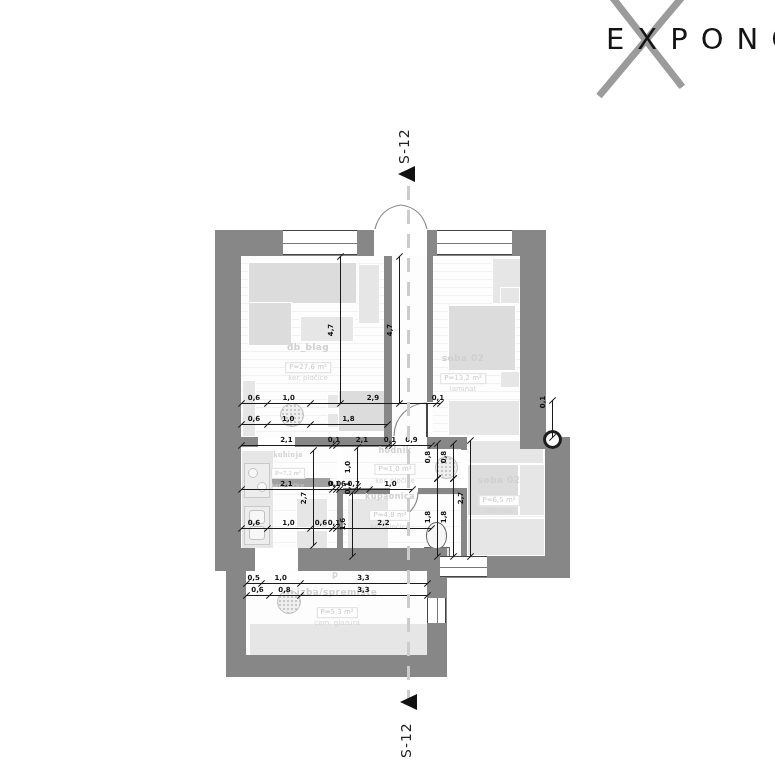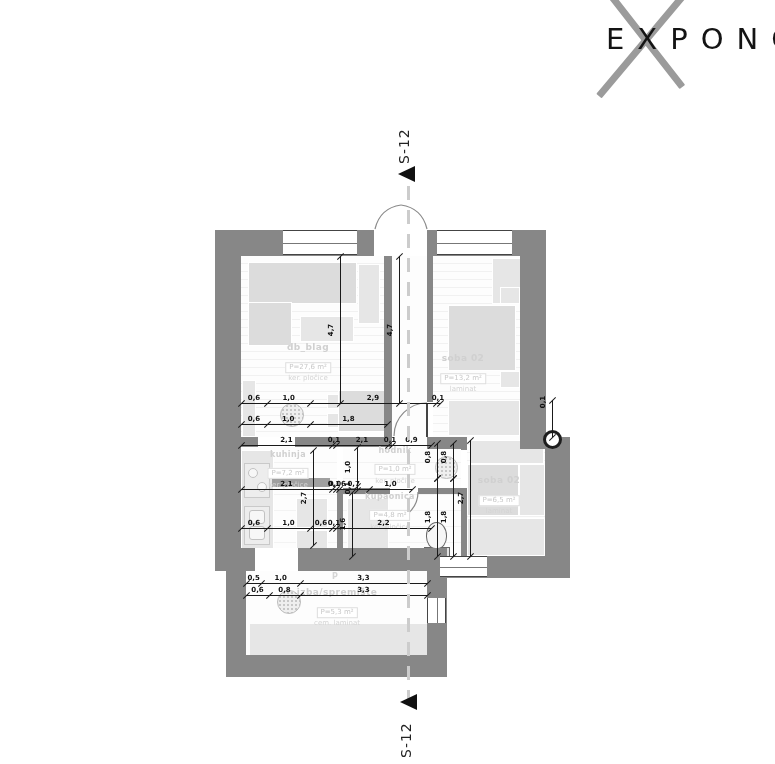--- a/index.html
+++ b/index.html
@@ -198,21 +198,21 @@
   <div class="rlabel" style="left:308px;top:363px;">
     <div class="rname">db_blag</div>
     <div><span class="rarea">P=27,6 m²</span></div>
     <div class="rfloor">ker. pločice</div>
   </div>
   <div class="rlabel" style="left:463px;top:374px;">
     <div class="rname">soba 02</div>
     <div><span class="rarea">P=13,2 m²</span></div>
     <div class="rfloor">laminat</div>
   </div>
-  <div class="rlabel small" style="left:288px;top:470px;">
+  <div class="rlabel small" style="left:288px;top:470px;font-family:Liberation Serif, serif;">
     <div class="rname">kuhinja</div>
     <div><span class="rarea">P=7,2 m²</span></div>
     <div class="rfloor">ker. pločice</div>
   </div>
   <div class="rlabel small" style="left:395px;top:466px;">
     <div class="rname">hodnik</div>
     <div><span class="rarea">P=1,0 m²</span></div>
     <div class="rfloor">ker. pločice</div>
   </div>
   <div class="rlabel small" style="left:390px;top:512px;">
@@ -221,21 +221,21 @@
     <div class="rfloor">ker. pločice</div>
   </div>
   <div class="rlabel" style="left:499px;top:496px;">
     <div class="rname">soba 02</div>
     <div><span class="rarea">P=6,5 m²</span></div>
     <div class="rfloor">laminat</div>
   </div>
   <div class="rlabel" style="left:337px;top:608px;">
     <div class="rname">izba/spremište</div>
     <div><span class="rarea">P=5,3 m²</span></div>
-    <div class="rfloor">cem. laminat</div>
+    <div class="rfloor">cem. glazura</div>
   </div>
 
   <div class="dim h" style="left:241px;top:403px;width:199px;">
       <div class="seg" style="flex-grow: 0.6;">
         <span class="tick"></span>
         <span class="dlab">0,6</span>
       </div>
       <div class="seg" style="flex-grow: 1;">
         <span class="tick"></span>
         <span class="dlab">1,0</span>

